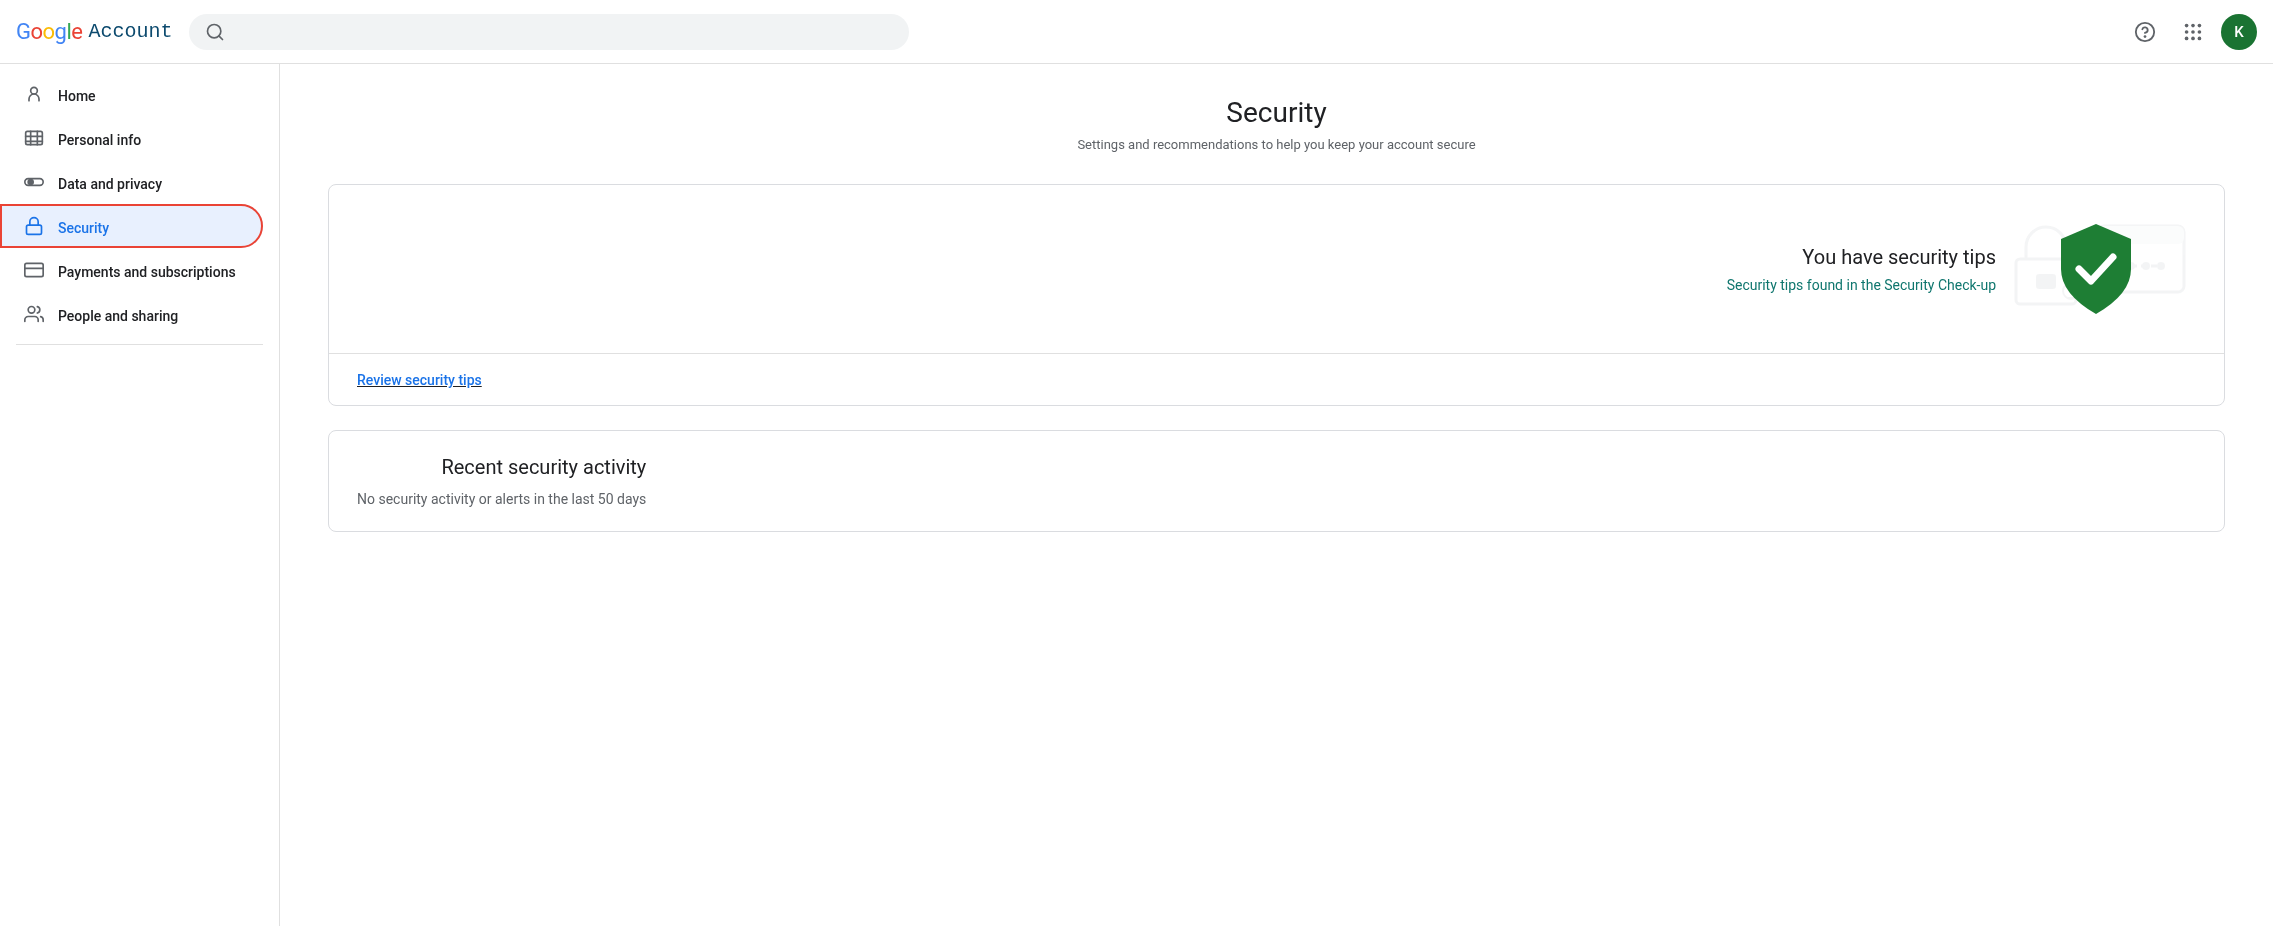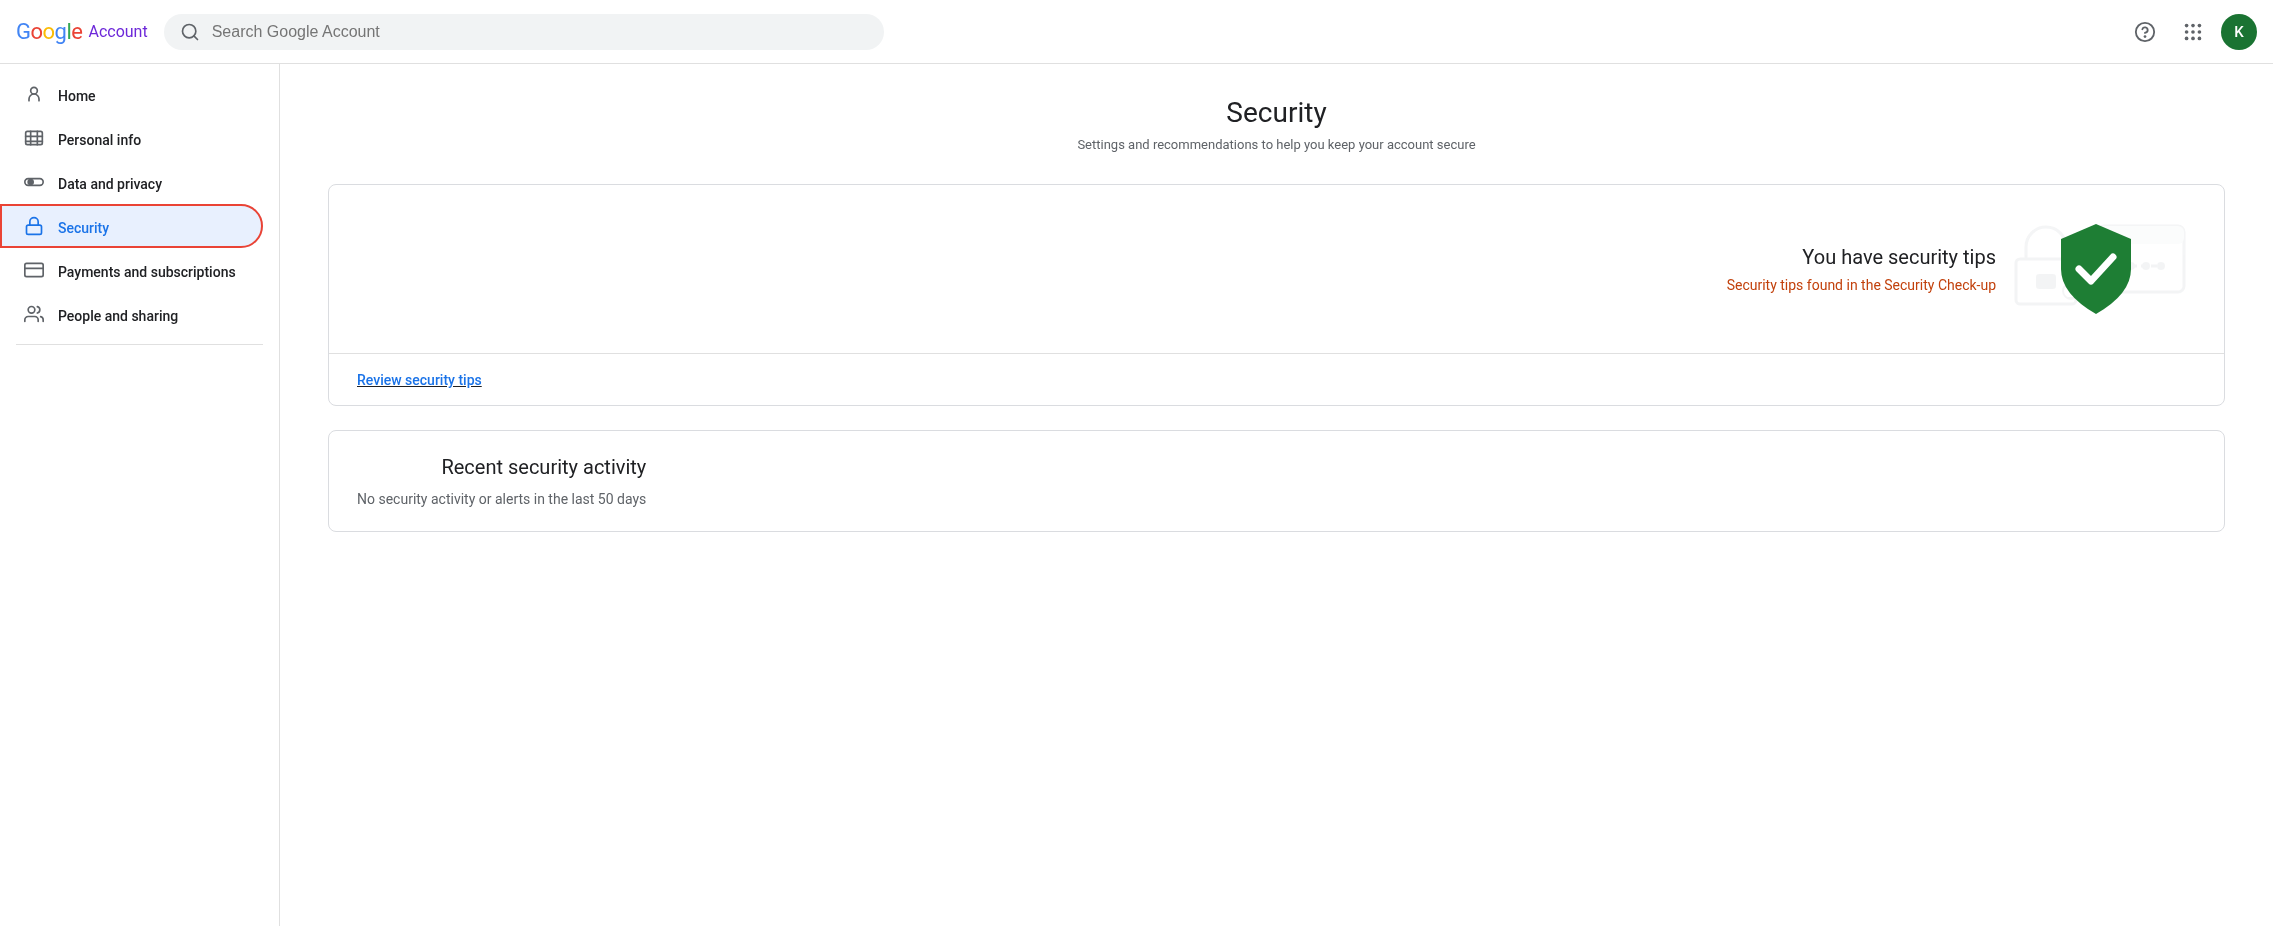--- a/index.html
+++ b/index.html
@@ -24,23 +24,24 @@
     .google-text {
       font-size: 22px;
       font-weight: 400;
       letter-spacing: -0.5px;
     }
     .g-blue { color: #4285F4; }
     .g-red { color: #EA4335; }
     .g-yellow { color: #FBBC05; }
     .g-green { color: #34A853; }
     .account-text {
-      font-size: 16px;
-      color: #6d28d9;
+      font-size: 20px;
+      color: #0c4a6e;
       font-weight: 400;
+      font-family: Liberation Mono, monospace;
     }
     .search-bar {
       flex: 1;
       max-width: 720px;
       display: flex;
       align-items: center;
       background: #f1f3f4;
       border-radius: 24px;
       padding: 8px 16px;
       gap: 12px;
@@ -176,21 +177,21 @@
     }
     .card-content { flex: 1; }
     .card-title {
       font-size: 20px;
       font-weight: 400;
       color: #202124;
       margin-bottom: 8px;
     }
     .card-desc {
       font-size: 14px;
-      color: #c2410c;
+      color: #0f766e;
     }
     .card-illustration {
       width: 200px;
       height: 120px;
       flex-shrink: 0;
       display: flex;
       align-items: center;
       justify-content: center;
       position: relative;
     }
@@ -239,21 +240,20 @@
       <span class="g-blue">G</span><span class="g-red">o</span><span class="g-yellow">o</span><span class="g-blue">g</span><span class="g-green">l</span><span class="g-red">e</span>
     </span>
     <span class="account-text">Account</span>
   </div>
 
   <div class="search-bar">
     <svg class="search-icon-svg" width="20" height="20" viewBox="0 0 24 24" fill="none" stroke="#5f6368" stroke-width="2" stroke-linecap="round" stroke-linejoin="round">
       <circle cx="11" cy="11" r="8"></circle>
         <line x1="21" y1="21" x2="16.65" y2="16.65"></line>
     </svg>
-    <input type="text" placeholder="Search Google Account" style="">
   </div>
 
   <div class="header-actions">
     <button class="icon-btn" title="Help">
       <svg width="22" height="22" viewBox="0 0 24 24" fill="none" stroke="currentColor" stroke-width="2" stroke-linecap="round" stroke-linejoin="round">
         <circle cx="12" cy="12" r="10"></circle>
         <path d="M9.09 9a3 3 0 0 1 5.83 1c0 2-3 3-3 3"></path>
         <line x1="12" y1="17" x2="12.01" y2="17" stroke-width="3"></line>
       </svg>
     </button>

